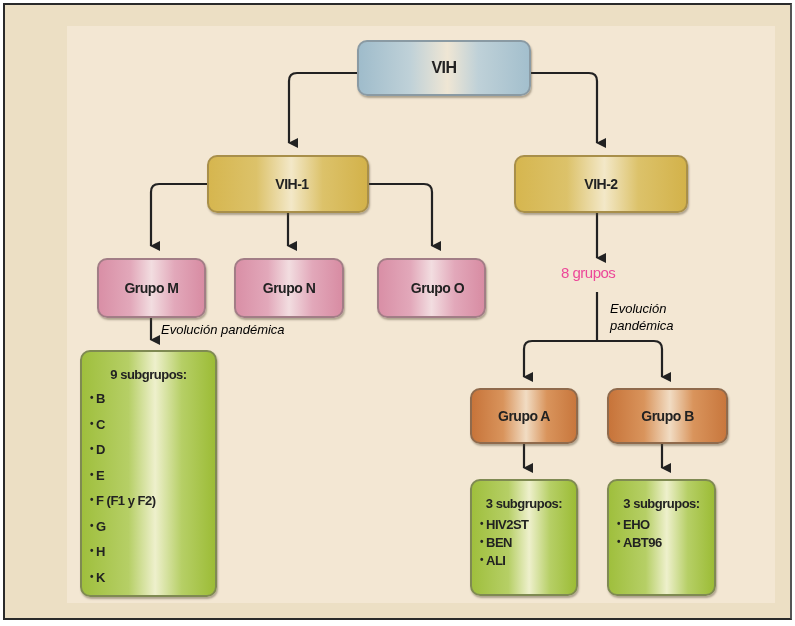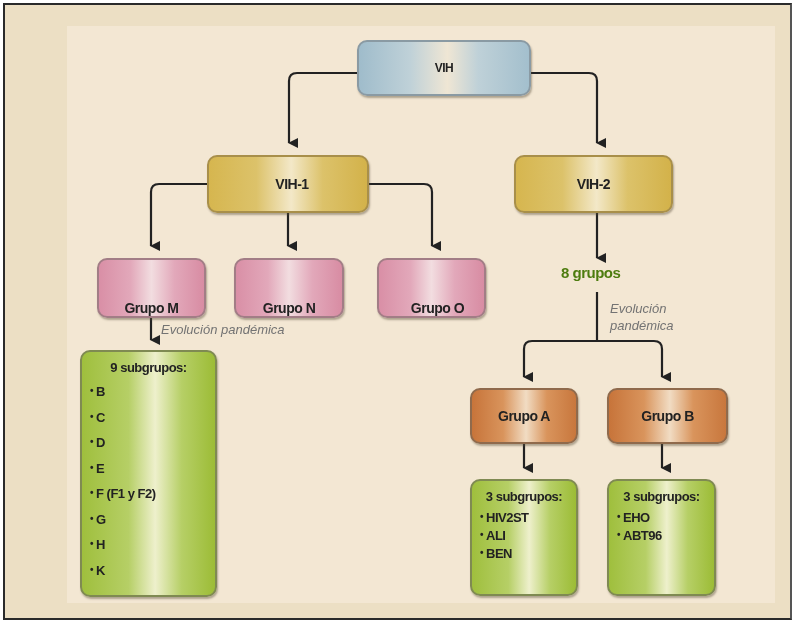--- a/index.html
+++ b/index.html
@@ -9,32 +9,32 @@
            border:2px solid #2a2a2a; border-right-color:#555; background:#ecdfc4; }
   .panel { position:absolute; left:67px; top:26px; width:708px; height:577px; background:#f3e7d3; }
   .box { position:absolute; box-sizing:border-box; border-radius:10px; display:flex;
          align-items:center; justify-content:center; font-weight:bold; color:#222;
          font-size:14px; letter-spacing:-0.5px; }
   .blue  { background:linear-gradient(90deg,#9fbccb 0%,#bfd1d8 30%,#efe6d4 52%,#bfd1d8 70%,#a3bfcd 100%);
            border:2px solid #8a9aa3; box-shadow:1px 2px 2px rgba(90,80,60,.45); }
   .gold  { background:linear-gradient(90deg,#d6b64f 0%,#dcc26a 30%,#f3e8c8 52%,#dcc26a 72%,#d3b24a 100%);
            border:2px solid #a88f4a; box-shadow:1px 2px 2px rgba(90,80,60,.45); }
   .pink  { background:linear-gradient(90deg,#d98fa6 0%,#e2a8ba 30%,#f2dde0 50%,#e2a8ba 72%,#d88ca3 100%);
-           border:2px solid #a27d86; box-shadow:1px 2px 2px rgba(90,80,60,.45);align-items:flex-end; }
+           border:2px solid #a27d86; box-shadow:1px 2px 2px rgba(90,80,60,.45); }
   .orange{ background:linear-gradient(90deg,#c7743a 0%,#d9945c 30%,#f1dcc3 52%,#d9945c 72%,#c8773d 100%);
            border:2px solid #8f6a4c; box-shadow:1px 2px 2px rgba(90,80,60,.45);text-align:right; }
   .green { background:linear-gradient(90deg,#9fbf3d 0%,#b6cf66 35%,#eef0cc 55%,#b6cf66 75%,#9cbc36 100%);
            border:2px solid #7f8a52; box-shadow:1px 2px 2px rgba(90,80,60,.45);
-           display:block; padding:8px 8px; font-size:13px; }
+           display:block; padding:15px 8px; font-size:13px; }
   .green .title { text-align:center; font-weight:bold; margin-bottom:4px; }
   .green .item { font-weight:bold; line-height:24.5px; white-space:nowrap; }
   .green.small .item { line-height:17px; }
   .green .dot { font-size:10px; margin-right:3px; vertical-align:2px; }
-  .label { position:absolute; font-weight:bold; color:#4d7c0f; font-size:14px; letter-spacing:-0.5px; }
-  .italic { position:absolute; font-style:italic; color:#737373; font-size:13px; line-height:17px; }
+  .label { position:absolute; font-weight:normal; color:#ec4899; font-size:14px; letter-spacing:-0.5px; }
+  .italic { position:absolute; font-style:italic; color:#000000; font-size:13px; line-height:17px; }
   svg.links { position:absolute; left:0; top:0; }
 </style>
 </head>
 <body>
 
 <div class="frame"></div>
 <div class="panel"></div>
 
 <svg class="links" width="795" height="626">
   <defs>
@@ -60,28 +60,28 @@
 
     <path d="M597,292 V341"></path>
     <path d="M597,341 H532 Q524,341 524,349 V377" marker-end="url(#arr)"></path>
     <path d="M597,341 H654 Q662,341 662,349 V377" marker-end="url(#arr)"></path>
 
     <path d="M524,444 V468" marker-end="url(#arr)"></path>
     <path d="M662,444 V468" marker-end="url(#arr)"></path>
   </g>
 </svg>
 
-<div class="box blue" style="left:357px;top:40px;width:174px;height:56px;font-size:12px;">
+<div class="box blue" style="left:357px;top:40px;width:174px;height:56px;font-size:16px;">
   <span>VIH</span>
 </div>
 
 <div class="box gold" style="left:207px;top:155px;width:162px;height:58px;padding-left:8px;">
   <span>VIH-1</span>
 </div>
-<div class="box gold" style="left:514px;top:155px;width:159px;height:58px;">
+<div class="box gold" style="left:514px;top:155px;width:174px;height:58px;">
   <span>VIH-2</span>
 </div>
 
 <div class="box pink" style="left:97px;top:258px;width:109px;height:60px;">
   <span>Grupo M</span>
 </div>
 <div class="box pink" style="left:234px;top:258px;width:110px;height:60px;">
   <span>Grupo N</span>
 </div>
 <div class="box pink" style="left:377px;top:258px;width:109px;height:60px;padding-left:12px;">
@@ -113,20 +113,20 @@
 <div class="box orange" style="left:470px;top:388px;width:108px;height:56px;">
   <span>Grupo A</span>
 </div>
 <div class="box orange" style="left:607px;top:388px;width:121px;height:56px;">
   <span>Grupo B</span>
 </div>
 
 <div class="box green small" style="left:470px;top:479px;width:108px;height:117px;">
   <div class="title">3 subgrupos:</div>
   <div class="item"><span class="dot">•</span><span>HIV2ST</span></div>
+  <div class="item"><span class="dot">•</span><span>BEN</span></div>
   <div class="item"><span class="dot">•</span><span>ALI</span></div>
-  <div class="item"><span class="dot">•</span><span>BEN</span></div>
 </div>
 <div class="box green small" style="left:607px;top:479px;width:109px;height:117px;">
   <div class="title">3 subgrupos:</div>
   <div class="item"><span class="dot">•</span><span>EHO</span></div>
   <div class="item"><span class="dot">•</span><span>ABT96</span></div>
 </div>
 
 </body></html>

